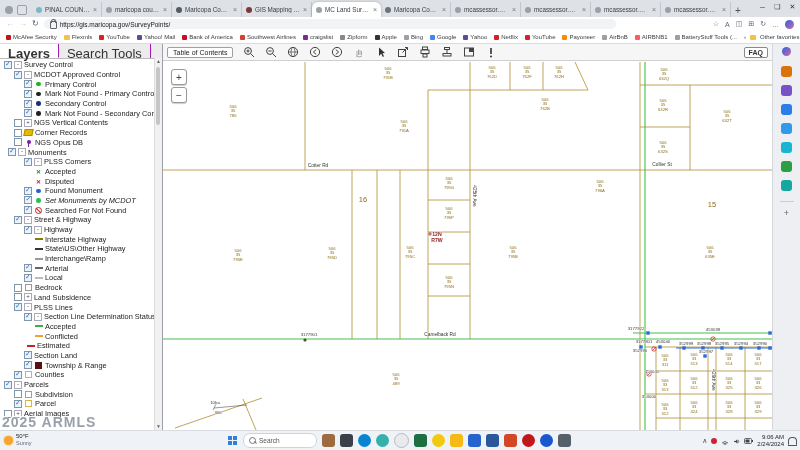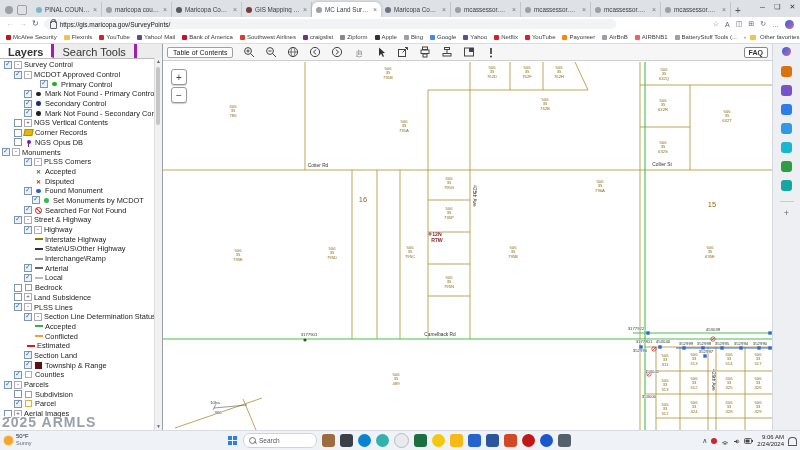--- a/index.html
+++ b/index.html
@@ -37,21 +37,21 @@
     border-bottom:1px solid #d9dce1;display:flex;align-items:center;gap:7px;padding:0 6px;
     box-sizing:border-box;font-size:6px;color:#3c4043;white-space:nowrap;overflow:hidden;}
   .favitem{display:flex;align-items:center;gap:2px;flex:0 0 auto;}
   .favdot{width:5px;height:5px;border-radius:1px;}
   .favfolder{width:6px;height:5px;background:#f2c24b;border-radius:1px;}
   .fav-right{margin-left:auto;display:flex;align-items:center;gap:4px;flex:0 0 auto;}
   
   .panel{position:absolute;left:0;top:44px;width:163px;height:386px;background:#fff;
     border-right:1px solid #9aa0a6;box-sizing:border-box;}
   .ptabs{display:flex;height:14px;background:#ececec;border-bottom:1px solid #bbb;}
-  .ptab{padding:2px 8px 0 8px;font-size:11px;color:#333;border-right:3px solid #a21caf;}
+  .ptab{padding:2px 8px 0 8px;font-size:13px;color:#333;border-right:1px solid #a21caf;}
   .ptab.active{background:#fff;border-bottom:1px solid #fff;font-weight:bold;}
   .tree{position:absolute;left:0;top:14px;right:7px;bottom:0;overflow:hidden;padding-top:2px;}
   .trow{display:flex;align-items:center;height:9.7px;font-size:7.4px;color:#222;white-space:nowrap;}
   .cb{flex:0 0 auto;width:6px;height:6px;border:1px solid #7f96ad;background:#fff;margin-right:2px;position:relative;}
   .cb.c{background:#eaf3fb;}
   .cb.c:after{content:"\2713";position:absolute;left:0px;top:-2px;font-size:7px;color:#3a76c4;}
   .exp{flex:0 0 auto;width:6px;height:6px;border:1px solid #aab;margin-right:2px;color:#445;
     font-size:6px;line-height:5px;text-align:center;background:#fff;}
   .ti{flex:0 0 auto;width:9px;height:8px;margin-right:2px;position:relative;display:flex;align-items:center;justify-content:center;}
   .dot{width:4.5px;height:4.5px;border-radius:50%;}
@@ -295,21 +295,21 @@
         <div class="trow" style="padding-left: 4px;">
           <span class="cb c"></span>
           <span class="exp">-</span>
           <span>Survey Control</span>
         </div>
         <div class="trow" style="padding-left: 14px;">
           <span class="cb c"></span>
           <span class="exp">-</span>
           <span>MCDOT Approved Control</span>
         </div>
-        <div class="trow" style="padding-left: 40px; align-items: center;">
+        <div class="trow" style="padding-left: 24px; align-items: center;">
           <span class="cb c"></span>
           <span class="ti">
             <span class="dot" style="background: rgb(29, 179, 29);"></span>
           </span>
           <span>Primary Control</span>
         </div>
         <div class="trow" style="padding-left: 24px;">
           <span class="cb c"></span>
           <span class="ti">
             <span class="dot" style="background: rgb(34, 34, 34);"></span>
@@ -342,21 +342,21 @@
           </span>
           <span>Corner Records</span>
         </div>
         <div class="trow" style="padding-left: 14px;">
           <span class="cb"></span>
           <span class="ti">
             <span class="ti-pin"></span>
           </span>
           <span>NGS Opus DB</span>
         </div>
-        <div class="trow" style="padding-left: 2px;">
+        <div class="trow" style="padding-left: 8px;">
           <span class="cb c"></span>
           <span class="exp">-</span>
           <span>Monuments</span>
         </div>
         <div class="trow" style="padding-left: 24px;">
           <span class="cb c"></span>
           <span class="exp">-</span>
           <span>PLSS Corners</span>
         </div>
         <div class="trow" style="padding-left: 34px;">
@@ -367,21 +367,21 @@
           <span class="ti ti-x" style="color: rgb(194, 34, 34);">✕</span>
           <span>Disputed</span>
         </div>
         <div class="trow" style="padding-left: 24px;">
           <span class="cb c"></span>
           <span class="ti">
             <span class="dot" style="background: rgb(43, 95, 208);"></span>
           </span>
           <span>Found Monument</span>
         </div>
-        <div class="trow" style="padding-left: 32px;">
+        <div class="trow" style="padding-left: 24px; font-style: italic;">
           <span class="cb c"></span>
           <span class="ti">
             <span class="dot" style="background: rgb(47, 191, 79);"></span>
           </span>
           <span>Set Monuments by MCDOT</span>
         </div>
         <div class="trow" style="padding-left: 24px;">
           <span class="cb c"></span>
           <span class="ti ti-nosign">
             <i></i>

